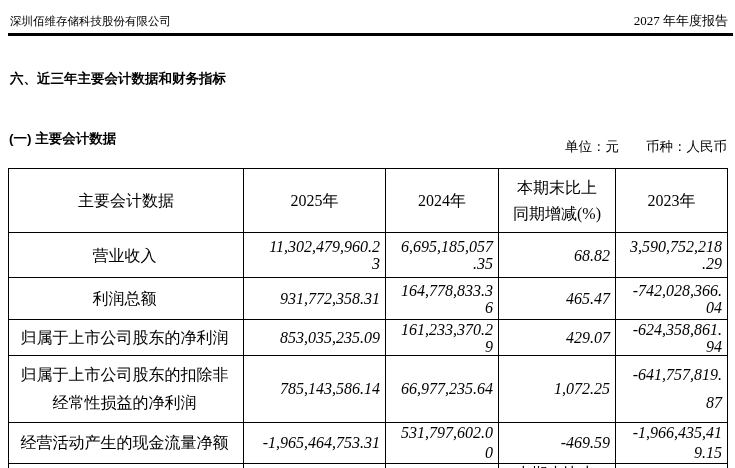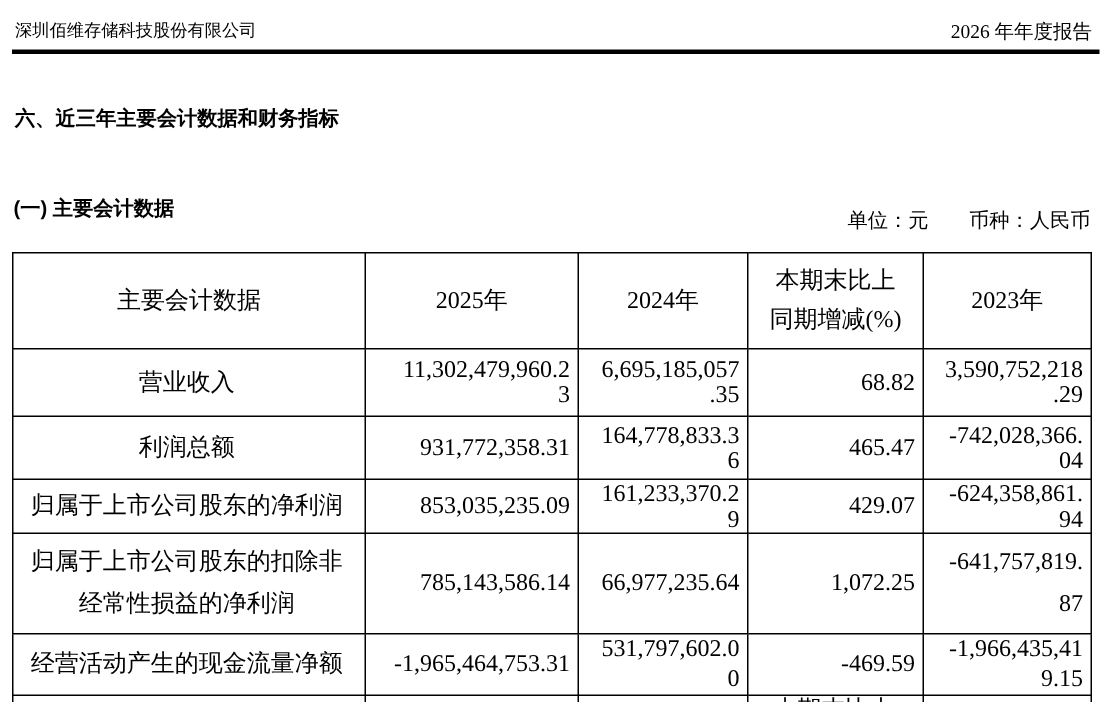--- a/index.html
+++ b/index.html
@@ -50,39 +50,39 @@
   table.fin td {
     border: 1px solid #000;
     overflow: hidden;
     white-space: pre-line;
     font-size: 16px;
     line-height: 17px;
     padding: 0 5px 0 2px;
     vertical-align: middle;
   }
   td.label { text-align: center; padding: 0 2px; border-radius: 12px; }
-  td.num   { text-align: right; font-size: 15.5px; }
+  td.num   { text-align: right; font-size: 15.5px; font-style: italic; }
   tr.hrow  { height: 64px; }
   tr.hrow td { text-align: center; line-height: 26px; padding: 0 2px; }
   tr.r1 { height: 45px; }
   tr.r2 { height: 42px; margin-left: 16px; }
   tr.r3 { height: 36px; margin-top: 36px; }
   tr.r4 { height: 67px; }
   tr.r4 td { line-height: 28px; }
   tr.r5 { height: 40px; margin-left: 23px; }
   tr.r5 td { line-height: 20px; }
   tr.r6 { height: 70px; }
   tr.r6 td { vertical-align: top; padding-top: 1px; text-align: center; line-height: 17px; }
 </style>
 </head>
 <body>
 
 <div class="page-header">
   <span class="company-name">深圳佰维存储科技股份有限公司</span>
-  <span class="report-title">2026 年年度报告</span>
+  <span class="report-title">2027 年年度报告</span>
 </div>
 <div class="header-rule"></div>
 
 <div class="section-title">六、近三年主要会计数据和财务指标</div>
 <div class="subsection-title">(一) 主要会计数据</div>
 <div class="unit-note">单位：元　　币种：人民币</div>
 
 <table class="fin">
   <colgroup>
     <col style="width:235px">

